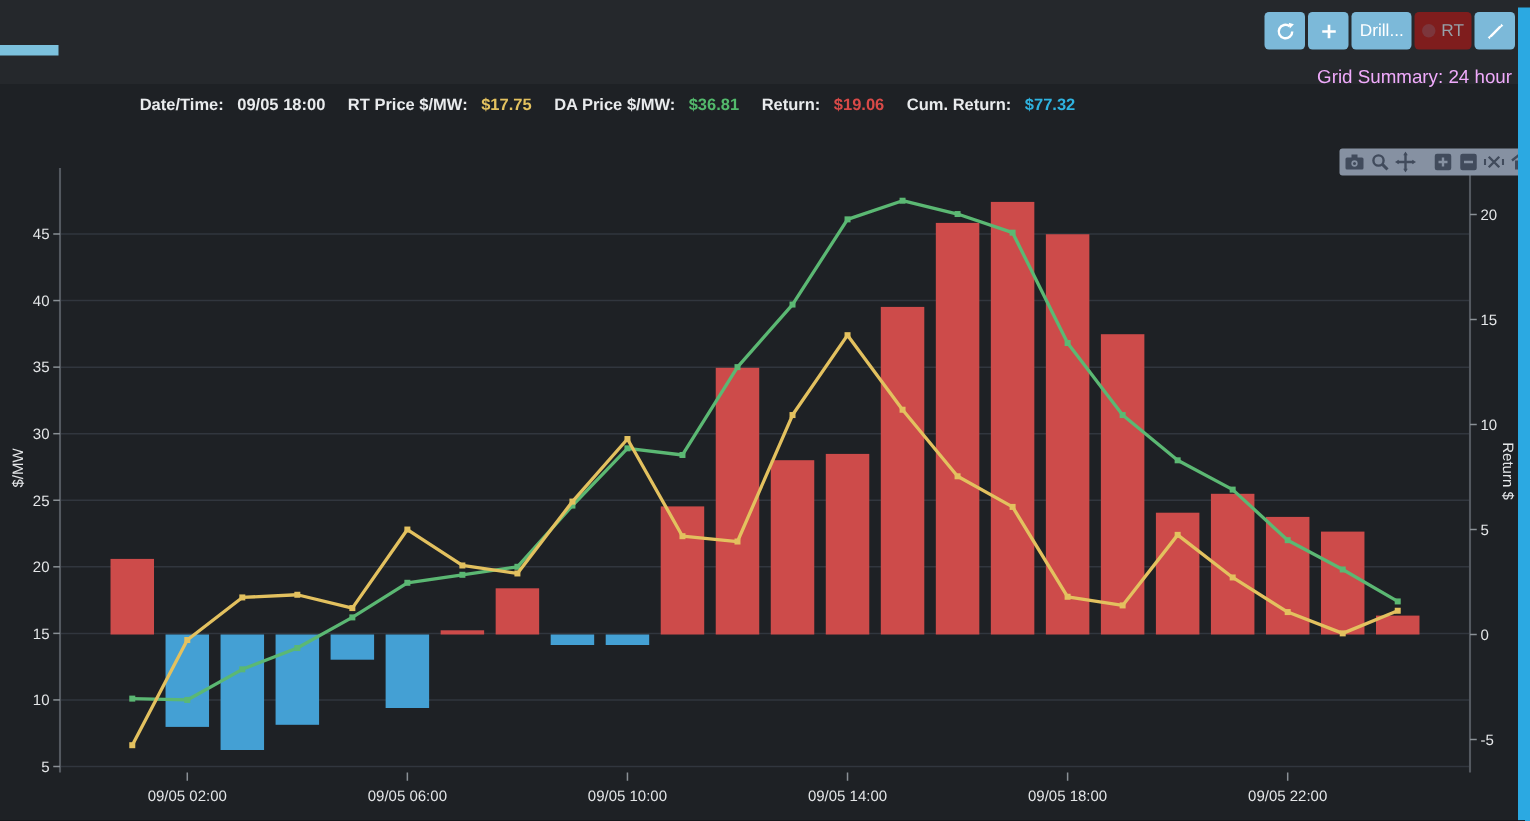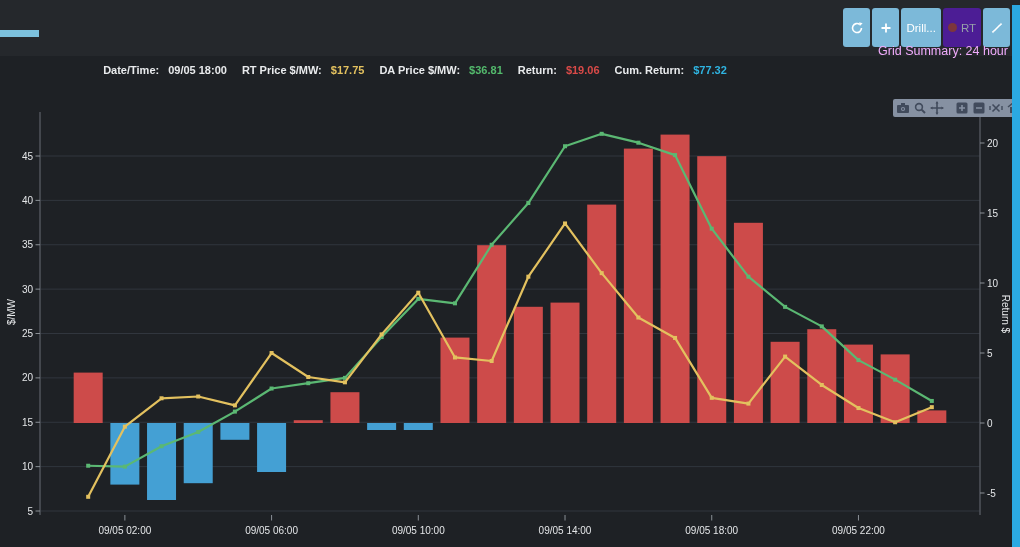--- a/index.html
+++ b/index.html
@@ -7,29 +7,29 @@
        background:#1e2125;font-family:"Liberation Sans",sans-serif;}
   #header{position:absolute;left:0;top:0;width:1020px;height:56px;background:#25282c;}
   
   #nav{position:absolute;left:0;top:0;height:30px;display:flex;align-items:center;}
   .tab{font-size:13.5px;color:#4da2c9;margin-right:24px;white-space:nowrap;cursor:pointer;}
   .tab.first{margin-left:8px;}
   .tab.active{color:#f3f4f5;}
   #tab-underline{position:absolute;left:0;top:30px;width:39px;height:7px;background:#7cc1dd;}
   
   #btn-group{position:absolute;right:10px;top:8px;display:flex;gap:2px;}
-  .tbtn{height:39px;min-width:27px;padding:0 5px;background:#7cb9d9;border:none;border-radius:3px;
+  .tbtn{height:25px;min-width:27px;padding:0 5px;background:#7cb9d9;border:none;border-radius:3px;
         display:flex;align-items:center;justify-content:center;color:#fff;font-size:11.5px;
         font-family:"Liberation Sans",sans-serif;cursor:pointer;}
-  .tbtn.rt{background:#4c1d95;color:#96a1a9;gap:4px;min-width:36px;}
+  .tbtn.rt{background:#7f1d1d;color:#96a1a9;gap:4px;min-width:36px;}
   .rt-dot{width:9px;height:9px;border-radius:50%;background:#7c363c;display:inline-block;}
   #grid-summary{position:absolute;right:12px;top:44px;color:#f0abfc;font-size:12.5px;}
   
   #hover-strip{position:absolute;left:0;top:64px;width:810px;display:flex;
-               justify-content:center;gap:15px;font-size:11px;font-weight:bold;margin-left:10px;}
+               justify-content:center;gap:15px;font-size:11px;font-weight:bold;}
   .hi-label{color:#e9ebed;}
   .hi-pair{display:flex;gap:9px;white-space:nowrap;}
   .val-rt{color:#e3c15f;} .val-da{color:#53b96c;} .val-ret{color:#d94a48;} .val-cum{color:#2fb3e0;}
   
   #modebar{position:absolute;left:893px;top:99px;width:119px;height:18px;background:#8691a2;
            border-radius:2px;display:flex;align-items:center;padding:0 3px;gap:3px;overflow:hidden;}
   .mb-icon{width:14px;height:14px;flex:0 0 auto;cursor:pointer;}
   .mb-gap{width:5px;flex:0 0 auto;}
   
   #edge-stripe{position:absolute;left:1012px;top:5px;width:8px;height:542px;background:#2ba9e2;}

